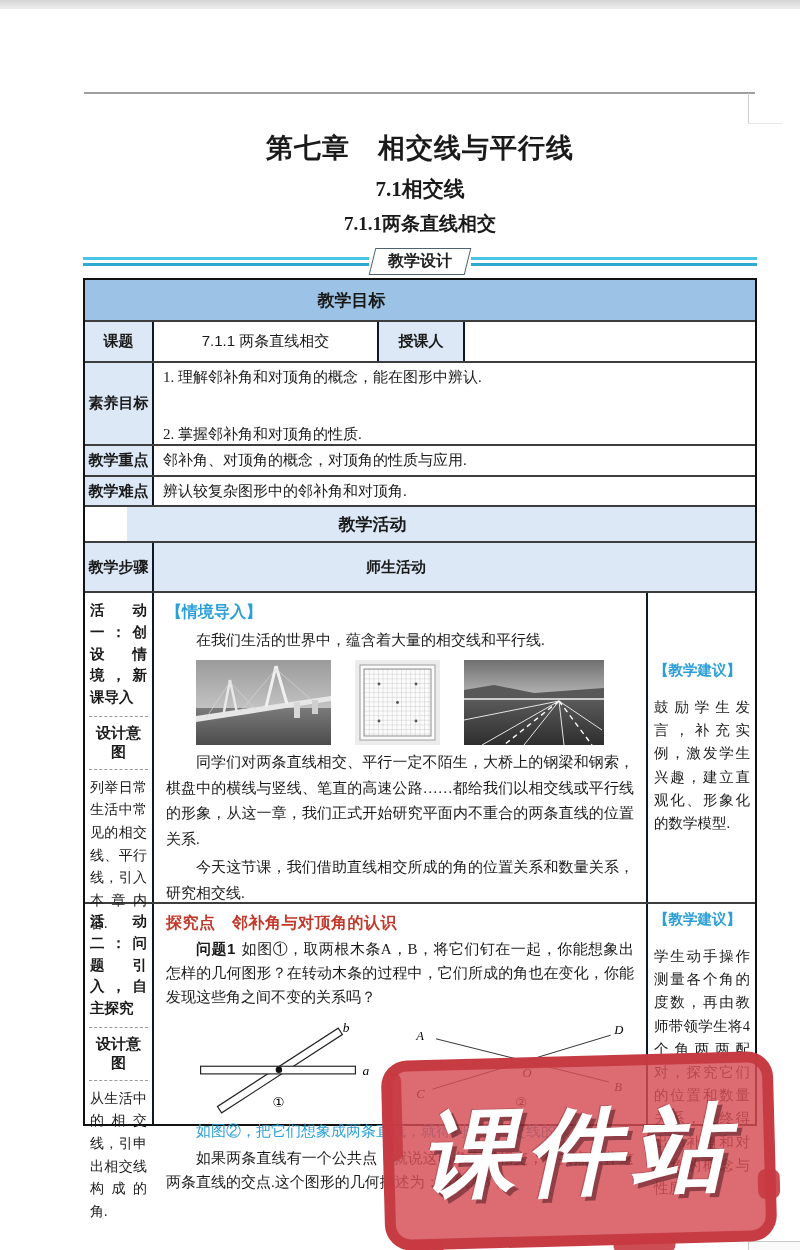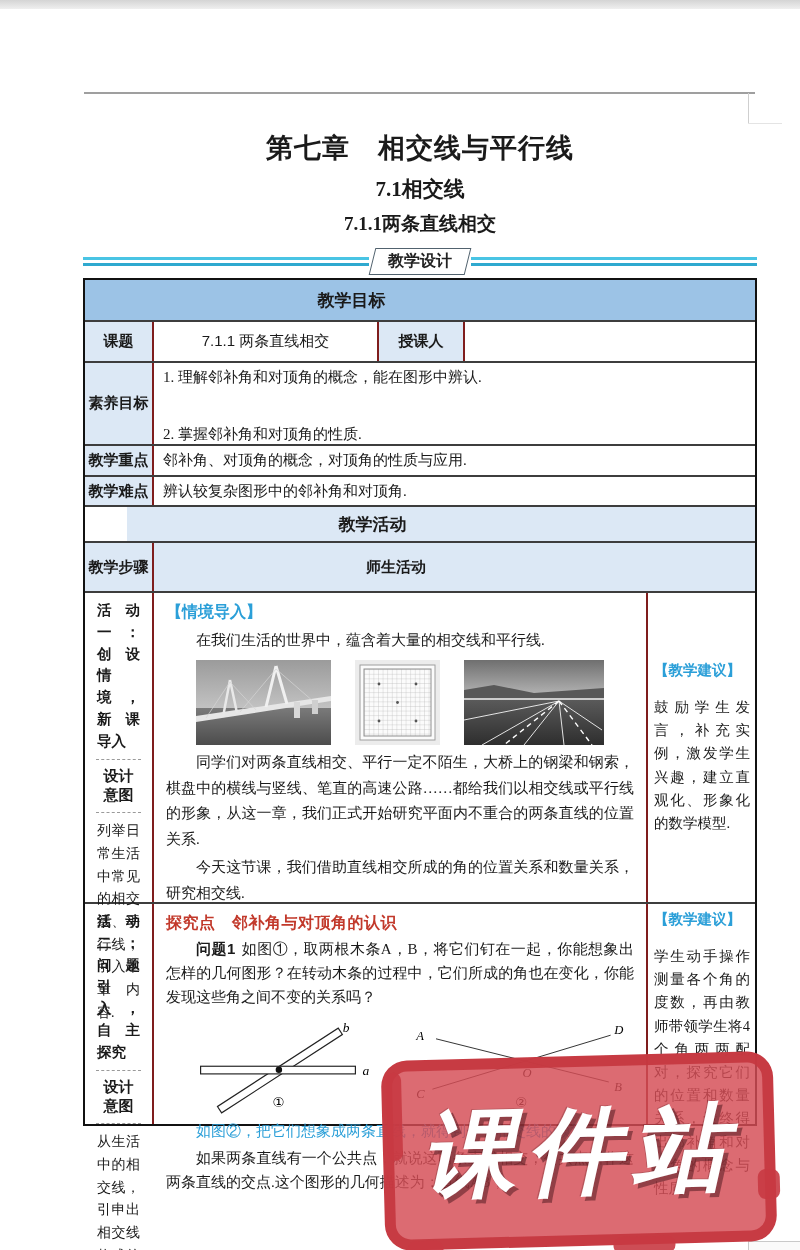--- a/index.html
+++ b/index.html
@@ -24,36 +24,36 @@
   .banner{position:absolute;left:83px;top:246px;width:674px;height:30px;display:flex;align-items:center;}
   .bline{flex:1;height:9px;background:linear-gradient(#49c4e4 0 3px,#fff 3px 6px,#2fa9cf 6px 9px);}
   .bbox{border:1.5px solid #51626e;background:#fff;transform:skewX(-14deg);
         padding:2px 15px;margin:0 3px;}
   .bbox span{display:block;transform:skewX(14deg);font-weight:bold;font-size:16px;color:#222;}
   
   .tbl{position:absolute;left:83px;top:278px;width:674px;border:2px solid #111;
        background:#fff;box-sizing:border-box;z-index:1;}
   .trow{display:flex;border-bottom:2px solid #3d3d3d;box-sizing:border-box;}
   .trow:last-child{border-bottom:none;}
-  .cell{box-sizing:border-box;border-right:2px solid #7f1d1d;}
+  .cell{box-sizing:border-box;border-right:2px solid #0f172a;}
   .cell:last-child{border-right:none;}
   .lab{width:69px;display:flex;align-items:center;justify-content:center;
        font-weight:bold;font-size:15px;flex-shrink:0;}
   .blue-d{background:#9cc3e6;}
   .blue-l{background:#dce8f5;}
   .hdr{flex:1;display:flex;align-items:center;justify-content:center;
        font-weight:bold;font-size:17px;padding-right:137px;}
   .r1{height:42px;}.r2{height:41px;}.r3{height:83px;}.r4{height:31px;}
   .r5{height:30px;}.r6{height:36px;padding-left:42px;}.r7{height:50px;}.r8{height:311px;}.r9{height:220px;}
   .cv{display:flex;align-items:center;font-size:15px;}
   .cv-center{justify-content:center;}
   .cv-pad{padding:2px 9px;}
   .qlist{flex:1;padding:5px 9px;font-size:15px;display:flex;flex-direction:column;justify-content:space-around;}
   
-  .actcell{width:69px;flex-shrink:0;padding:7px 12px;font-size:14px;}
+  .actcell{width:69px;flex-shrink:0;padding:7px 5px;font-size:14px;}
   .act-title{font-weight:bold;font-size:14.5px;line-height:1.5;text-align:justify;text-align-last:left;}
   .dash{border-top:1.5px dashed #9a9a9a;margin:7px -1px;}
   .intent-lab{font-weight:bold;font-size:15px;text-align:center;}
   .intent-txt{font-size:14px;line-height:1.62;text-align:justify;}
   
   .maincell{width:494px;flex-shrink:0;padding:9px 12px 10px 12px;position:relative;}
   .sec-head{color:#2b9fd8;font-weight:bold;font-size:16px;}
   .inq-head{color:#c2392b;font-weight:bold;font-size:16px;letter-spacing:.5px;}
   .intro{font-size:15px;text-indent:2em;margin:6px 0 5px;line-height:1.55;}
   .photos{display:flex;align-items:center;justify-content:space-between;

